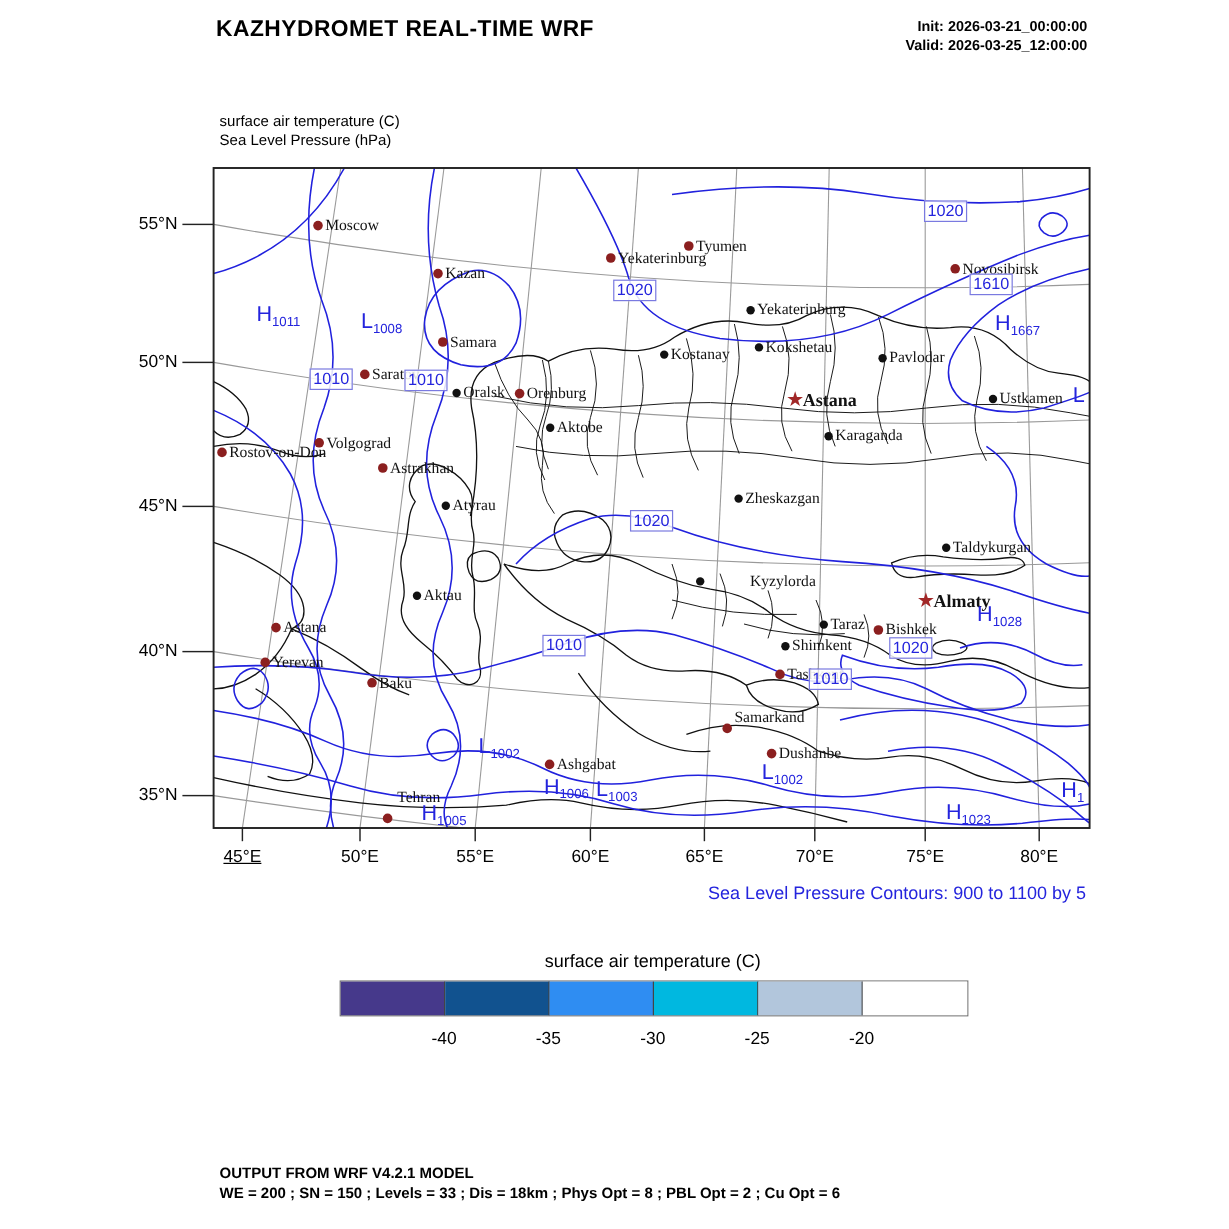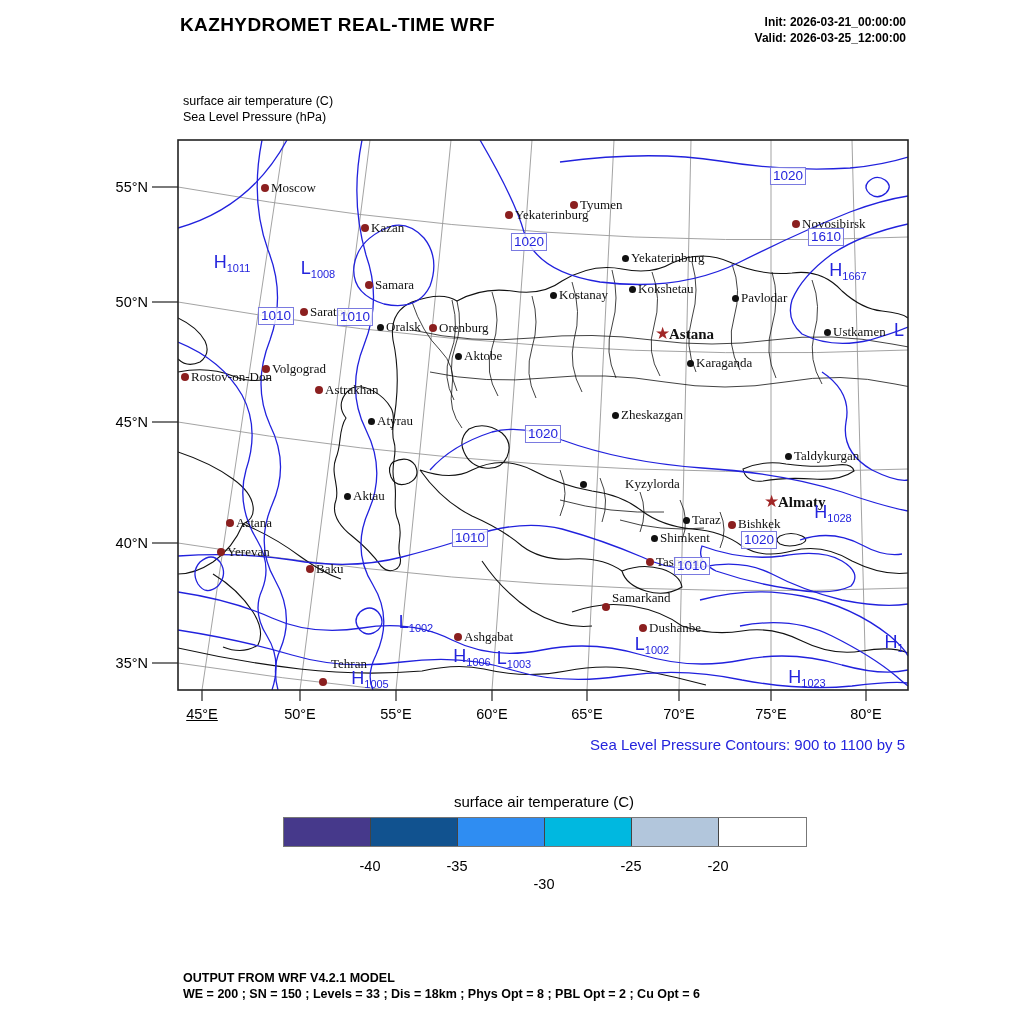--- a/index.html
+++ b/index.html
@@ -324,21 +324,21 @@
       <div class="hl" style="left: 140px; top: 130px;"><span class="l">L</span><span class="s">1008</span></div>
       <div class="hl" style="left: 670px; top: 132px;"><span class="l">H</span><span class="s">1667</span></div>
       <div class="hl" style="left: 721px; top: 192px;"><span class="l">L</span><span class="s"></span></div>
       <div class="hl" style="left: 655px; top: 374px;"><span class="l">H</span><span class="s">1028</span></div>
       <div class="hl" style="left: 238px; top: 484px;"><span class="l">L</span><span class="s">1002</span></div>
       <div class="hl" style="left: 294px; top: 518px;"><span class="l">H</span><span class="s">1006</span></div>
       <div class="hl" style="left: 336px; top: 520px;"><span class="l">L</span><span class="s">1003</span></div>
       <div class="hl" style="left: 474px; top: 506px;"><span class="l">L</span><span class="s">1002</span></div>
       <div class="hl" style="left: 192px; top: 540px;"><span class="l">H</span><span class="s">1005</span></div>
       <div class="hl" style="left: 629px; top: 539px;"><span class="l">H</span><span class="s">1023</span></div>
-      <div class="hl" style="left: 716px; top: 504px;"><span class="l">H</span><span class="s">1</span></div>
+      <div class="hl" style="left: 716px; top: 521px;"><span class="l">H</span><span class="s">1</span></div>
     </div>
 
   <div id="axes">
       <div class="abs axis-label lat" style="left: 148px; top: 187px;">55°N</div>
       <div class="abs axis-label lat" style="left: 148px; top: 302px;">50°N</div>
       <div class="abs axis-label lat" style="left: 148px; top: 422px;">45°N</div>
       <div class="abs axis-label lat" style="left: 148px; top: 543px;">40°N</div>
       <div class="abs axis-label lat" style="left: 148px; top: 663px;">35°N</div>
       <div class="abs axis-label lon" style="left: 202px; top: 706px; text-decoration: underline;">45°E</div>
       <div class="abs axis-label lon" style="left: 300px; top: 706px;">50°E</div>
@@ -357,21 +357,21 @@
       <div class="cb-cell" style="left: 0px; width: 87px; background: rgb(70, 57, 139);"></div>
       <div class="cb-cell" style="left: 87px; width: 87px; background: rgb(17, 82, 143);"></div>
       <div class="cb-cell" style="left: 174px; width: 87px; background: rgb(47, 141, 242);"></div>
       <div class="cb-cell" style="left: 261px; width: 87px; background: rgb(0, 184, 224);"></div>
       <div class="cb-cell" style="left: 348px; width: 87px; background: rgb(178, 198, 220);"></div>
       <div class="cb-cell" style="left: 435px; width: 87px; background: rgb(255, 255, 255); border-right: none;"></div>
     </div>
   <div id="cb-ticks">
       <div class="abs cb-tick" style="left: 370px;">-40</div>
       <div class="abs cb-tick" style="left: 457px;">-35</div>
-      <div class="abs cb-tick" style="left: 544px; margin-top: 18px;">-30</div>
+      <div class="abs cb-tick" style="left: 544px;">-30</div>
       <div class="abs cb-tick" style="left: 631px;">-25</div>
       <div class="abs cb-tick" style="left: 718px;">-20</div>
     </div>
 
   <div class="abs footer">
     <div>OUTPUT FROM WRF V4.2.1 MODEL</div>
     <div>WE = 200 ; SN = 150 ; Levels = 33 ; Dis = 18km ; Phys Opt = 8 ; PBL Opt = 2 ; Cu Opt = 6</div>
   </div>
 
 </div>

